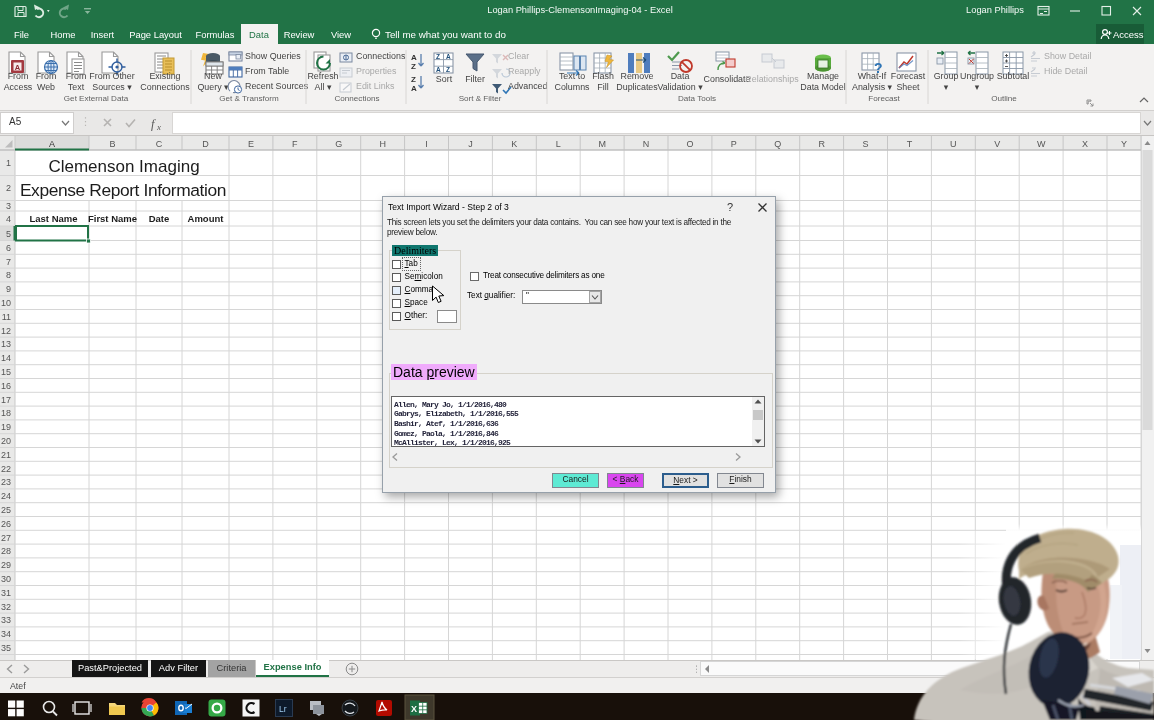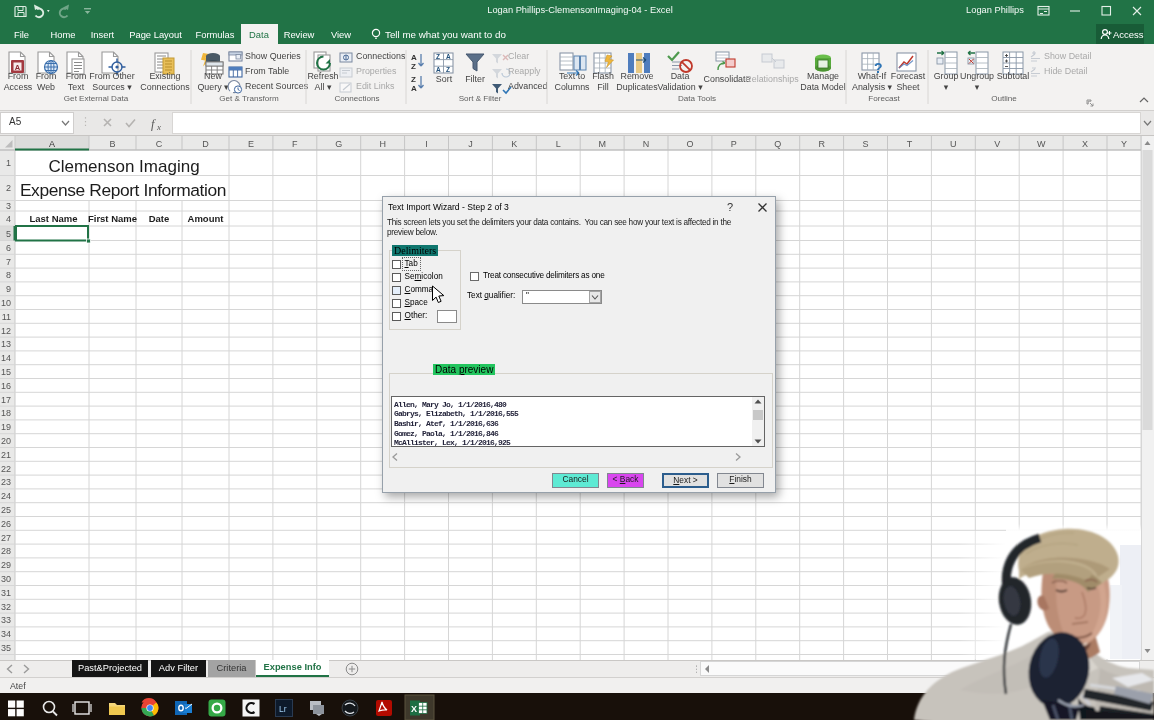--- a/index.html
+++ b/index.html
@@ -472,21 +472,21 @@
 <div class="abs" style="left:469.5px;top:271.5px;width:9px;height:9px;background:#fff;border:1px solid #6a6a6a;box-sizing:border-box;"></div>
 <div class="abs" style="left:483px;top:270.5px;font-size:8.2px;letter-spacing:-0.2px;">Treat consecutive delimiters as one</div>
 <div class="abs" style="left:467px;top:291px;font-size:8.2px;">Text <u>q</u>ualifier:</div>
 <div class="abs" style="left:522px;top:290px;width:80px;height:14px;background:#fff;border:1px solid #8a8a8a;box-sizing:border-box;"></div>
 <div class="abs" style="left:526px;top:291px;font-size:8.2px;">"</div>
 <div class="abs" style="left:589px;top:291px;width:12px;height:12px;background:#e8e8e8;border:1px solid #a5a5a5;box-sizing:border-box;"></div>
 <svg class="abs" style="left:590px;top:294px" width="10" height="8">
       <path d="M2 1.5 l3 3.5 3 -3.5" fill="none" stroke="#555" stroke-width="1.1"></path>
     </svg>
 <div class="abs" style="left:389px;top:373px;width:382px;height:93px;border:1px solid #d5d2ca;"></div>
-<div class="abs" style="left:391px;top:364px;background:#22c55e;padding:0 2px;font-size:10px;margin-left:42px;">Data <u>p</u>review</div>
+<div class="abs" style="left:391px;top:364px;background:#f0abfc;padding:0 2px;font-size:14px;">Data <u>p</u>review</div>
 <div class="abs" style="left:391px;top:396px;width:374px;height:51px;background:#fff;border:1px solid #646464;box-sizing:border-box;"></div>
 <div class="abs" style="left:394px;top:399.5px;font-family:&quot;Liberation Mono&quot;,monospace;font-size:8px;letter-spacing:-0.8px;font-weight:bold;color:#23233a;white-space:pre;">Allen, Mary Jo, 1/1/2016,480</div>
 <div class="abs" style="left:394px;top:409.2px;font-family:&quot;Liberation Mono&quot;,monospace;font-size:8px;letter-spacing:-0.8px;font-weight:bold;color:#23233a;white-space:pre;">Gabrys, Elizabeth, 1/1/2016,555</div>
 <div class="abs" style="left:394px;top:418.9px;font-family:&quot;Liberation Mono&quot;,monospace;font-size:8px;letter-spacing:-0.8px;font-weight:bold;color:#23233a;white-space:pre;">Bashir, Atef, 1/1/2016,636</div>
 <div class="abs" style="left:394px;top:428.6px;font-family:&quot;Liberation Mono&quot;,monospace;font-size:8px;letter-spacing:-0.8px;font-weight:bold;color:#23233a;white-space:pre;">Gomez, Paola, 1/1/2016,846</div>
 <div class="abs" style="left:394px;top:438.3px;font-family:&quot;Liberation Mono&quot;,monospace;font-size:8px;letter-spacing:-0.8px;font-weight:bold;color:#23233a;white-space:pre;">McAllister, Lex, 1/1/2016,925</div>
 <div class="abs" style="left:752px;top:397px;width:12px;height:49px;background:#f0f0f0;"></div>
 <svg class="abs" style="left:752px;top:397px" width="12" height="49">
       <path d="M2.5 6.5 l3.5 -4 3.5 4 z" fill="#505050"></path>
       <path d="M2.5 42.5 l3.5 4 3.5 -4 z" fill="#505050"></path>

